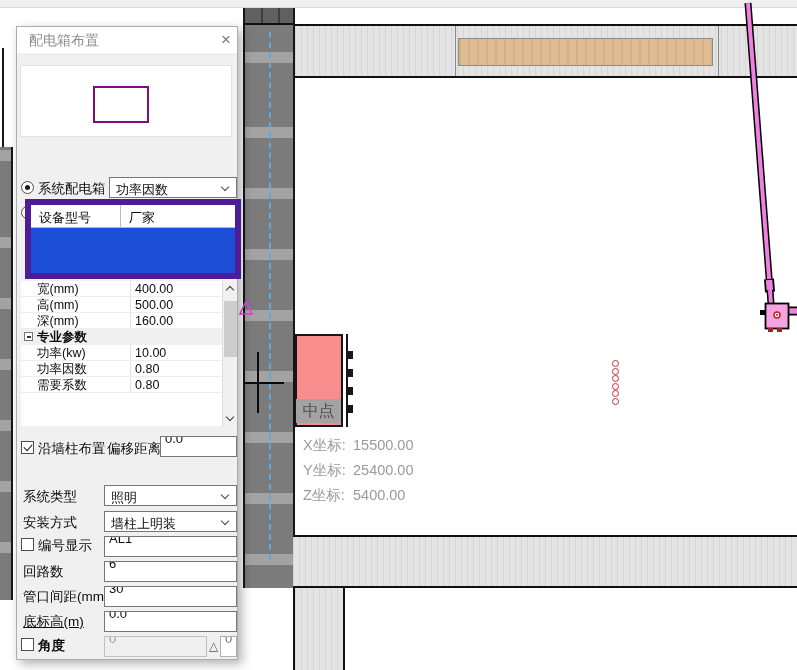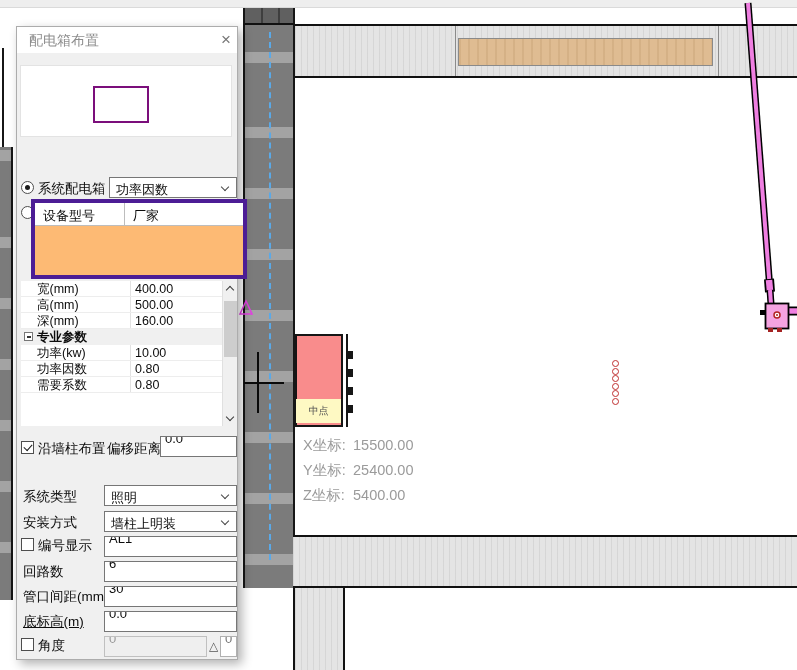--- a/index.html
+++ b/index.html
@@ -25,22 +25,22 @@
   .wall-bottom { left:293px; top:535px; width:504px; height:53px; border-top:2px solid #111; border-bottom:2px solid #111; }
   .wall-vert-b { left:293px; top:588px; width:52px; height:82px; border-left:2px solid #111; border-right:2px solid #111; }
   .xhair-v { left:257px; top:352px; width:2px; height:61px; background:#0a0a0a; }
   .xhair-h { left:244px; top:382px; width:40px; height:2px; background:#0a0a0a; }
 
   
   .pinkbox { left:295px; top:334px; width:48px; height:93px; background:#f98c8c; border:2px solid #161616; }
   .pb-line2 { left:346px; top:334px; width:2px; height:93px; background:#161616; }
   .pb-sq { left:348px; width:5px; height:8px; background:#161616; }
   .pb-dot { left:315px; width:7px; height:7px; border:1.5px solid #c03030; border-radius:50%; background:#fff; }
-  .tooltip-mid { left:296px; top:399px; width:45px; height:24px; background:#fef9c3; color:#4f4f4f;
-    font-size:10px; line-height:24px; text-align:center; }
+  .tooltip-mid { left:296px; top:399px; width:45px; height:24px; background:#a3a3a3; color:#4f4f4f;
+    font-size:16px; line-height:24px; text-align:center; }
   .coords { left:303px; top:433px; color:#9b9b9b; font-size:14.5px; }
   .coords .crow { height:25px; line-height:25px; display:flex; }
   .coords .clab { width:50px; }
 
   
   #dlg { left:16px; top:26px; width:222px; height:634px; background:#f0f0f0;
     border:1px solid #acacac; box-shadow:4px 4px 10px rgba(0,0,0,.30); }
   .titlebar { left:0; top:0; width:100%; height:26px; background:#fff; }
   .title { left:12px; top:5px; font-size:14px; color:#8d8d8d; }
   .closex { left:198px; top:2px; width:22px; height:22px; font-size:17px; color:#777; text-align:center; line-height:22px; cursor:default; }
@@ -52,21 +52,21 @@
   .radio.sel::after { content:""; position:absolute; inset:3px; background:#1a1a1a; border-radius:50%; }
   .combo { background:#fff; border:1px solid #767676; height:21px; font-size:13px; color:#0c0c0c; }
   .combo .ctext { position:absolute; left:6px; top:3px; white-space:nowrap; }
   .chev { position:absolute; right:8px; top:6px; width:6px; height:6px;
     border-right:1.6px solid #474747; border-bottom:1.6px solid #474747; transform:rotate(45deg); }
   .combo.disabled { background:#ececec; border-color:#b3b3b3; color:#a0a0a0; }
   .combo.disabled .chev { border-color:#b7b7b7; }
   .morebtn { background:#f3f3f3; border:1px solid #b3b3b3; color:#9d9d9d; font-size:12px;
     text-align:center; line-height:19px; height:21px; }
 
-  .devtable { left:14px; top:172px; width:216px; height:80px; background:#fdba74; border:4px solid #4c1d95; }
+  .devtable { left:8px; top:172px; width:216px; height:80px; background:#1d4ed8; border:6px solid #4c1d95; }
   .devhead { height:23px; background:#fff; border-bottom:1px solid #bdbdbd; display:flex; }
   .devhead div { font-size:13px; color:#0c0c0c; padding:4px 0 0 8px; }
   .devhead .c1 { width:90px; border-right:1px solid #bdbdbd; }
 
   .grid { left:4px; top:254px; width:216px; height:145px; background:#fff; }
   .grow { position:relative; width:201px; height:16px; font-size:12.5px; line-height:16px; color:#0c0c0c; }
   .grow.cat { background:#f0f0f0; font-weight:bold; }
   .colbox { position:absolute; left:3px; top:3px; width:9px; height:9px; border:1px solid #777; background:#fff; }
   .colbox::after { content:""; position:absolute; left:1.5px; top:3.2px; width:4.5px; height:1.6px; background:#333; }
   .gname { position:absolute; left:16px; top:0; }
@@ -253,18 +253,18 @@
     <div class="abs lbl" style="left:6px;top:536px;text-align:center;">回路数</div>
     <input class="abs field" style="left: 87px; top: 534px; width: 133px;" value="6">
 
     <div class="abs lbl" style="left:6px;top:561px;">管口间距(mm)</div>
     <input class="abs field" style="left: 87px; top: 559px; width: 133px;" value="30">
 
     <div class="abs lbl" style="left:6px;top:586px;text-decoration:underline;">底标高(m)</div>
     <input class="abs field" style="left: 87px; top: 584px; width: 133px;" value="0.0">
 
     <div class="abs checkbox" style="left:4px;top:611px;"></div>
-    <div class="abs lbl" style="left:21px;top:610px;">角度</div>
+    <div class="abs lbl" style="left:21px;top:610px;font-weight:bold;">角度</div>
     <input class="abs field dis" style="left: 87px; top: 609px; width: 103px;" disabled="" value="0">
     <div class="abs delta" style="left:192px;top:612px;">△</div>
     <input class="abs field" style="left: 203px; top: 609px; width: 17px; color: rgb(119, 119, 119); border-color: rgb(176, 176, 176);" value="0">
   </div>
 </div>
 
 </body></html>

